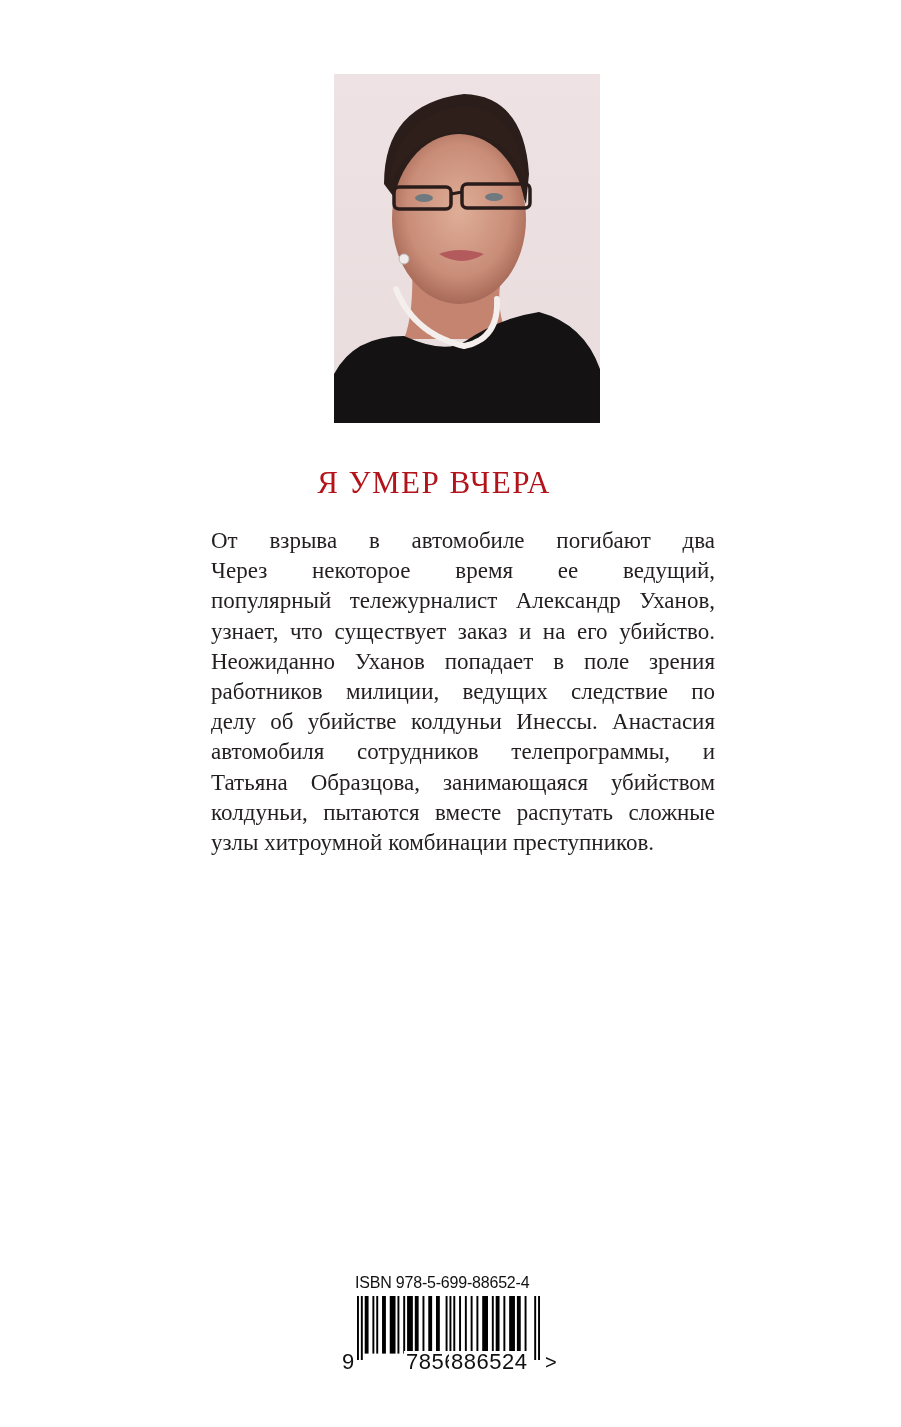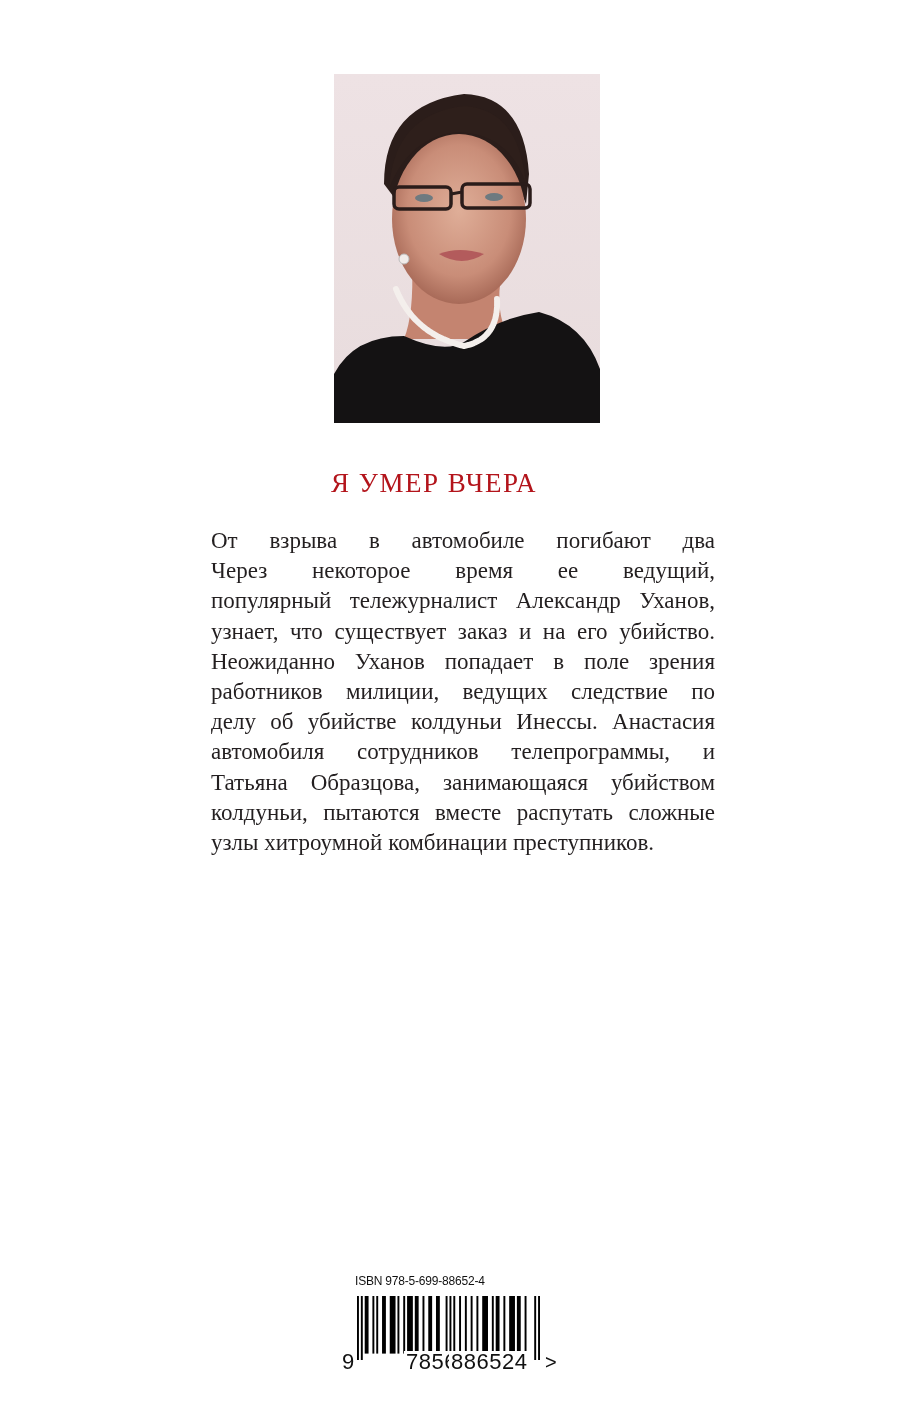--- a/index.html
+++ b/index.html
@@ -7,36 +7,36 @@
   .photo {
     position: absolute; left: 334px; top: 74px; width: 266px; height: 349px;
     background: linear-gradient(180deg, #ecdfe1 0%, #ebdfe0 60%, #e6dcdd 100%);
     overflow: hidden;
   }
   .photo svg { display: block; width: 100%; height: 100%; }
   .title {
     position: absolute; left: 0; width: 868px; top: 463px;
     text-align: center; color: #b3141b;
     font-family: "Liberation Serif", "DejaVu Serif", serif;
-    font-size: 27px; letter-spacing: 1.5px; line-height: 40px;
+    font-size: 31px; letter-spacing: 1.5px; line-height: 40px;
   }
   .blurb {
     position: absolute; left: 211px; top: 526px; width: 504px;
     font-family: "Liberation Serif", "DejaVu Serif", serif;
     font-size: 23px; line-height: 30.2px; color: #231f20;
     text-align: justify; text-align-last: left;
   }
   .blurb .line { display: block; text-align: justify; text-align-last: justify; white-space: nowrap; }
   .blurb .line.last { text-align-last: left; }
   .barcode-block {
     position: absolute; left: 345px; top: 1274px; width: 235px; height: 100px;
   }
   .isbn-text {
     position: absolute; left: 10px; top: 0; font-family: "Liberation Sans", "DejaVu Sans", sans-serif;
-    font-size: 12px; color: #111; letter-spacing: -0.2px; white-space: nowrap;
+    font-size: 16px; color: #111; letter-spacing: -0.2px; white-space: nowrap;
   }
   .bars { position: absolute; left: 12px; top: 22px; width: 183px; height: 64px; }
   .bar-digits {
     position: absolute; top: 77px; font-family: "Liberation Sans", "DejaVu Sans", sans-serif;
     font-size: 22px; color: #111; white-space: nowrap; background: #fff; line-height: 22px;
   }
   .d-first { left: -3px; }
   .d-left { left: 26px; padding: 0 2px; letter-spacing: 0.5px; margin-left: 33px; }
   .d-right { left: 104px; padding: 0 2px; letter-spacing: 0.5px; }
   .d-arrow { left: 200px; font-size: 20px; }

